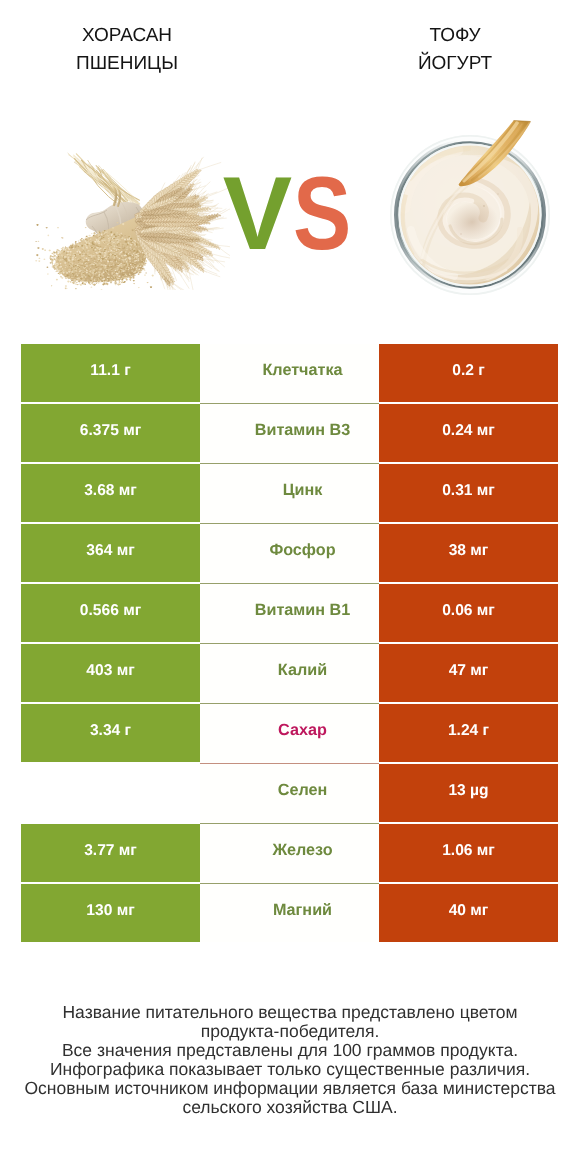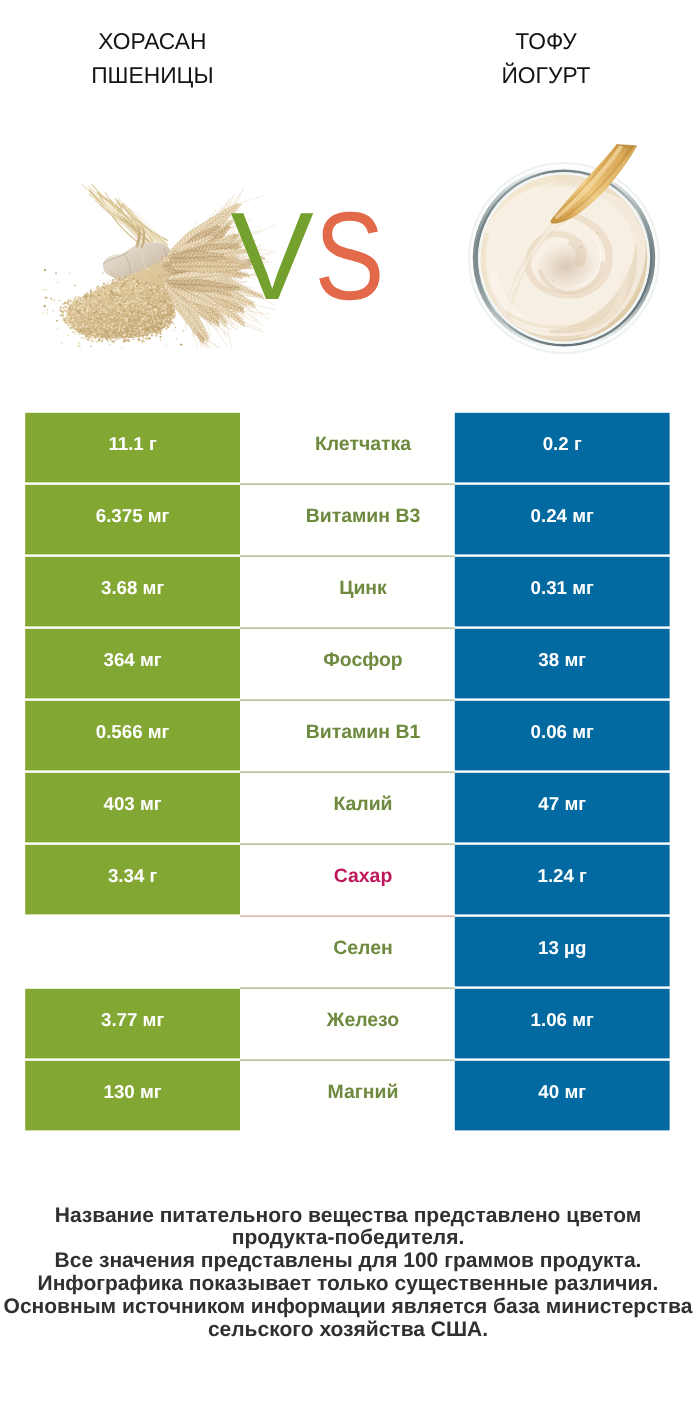--- a/index.html
+++ b/index.html
@@ -10,49 +10,49 @@
     text-rendering:geometricPrecision;
   }
   .page{position:relative;width:580px;height:1174px;overflow:hidden;background:#ffffff;}
 
   
   .title{position:absolute;top:22px;font-size:19px;line-height:28px;color:#141414;
        text-align:center;font-weight:400;}
   .title-left{left:0;width:254px;}
   .title-right{left:328px;width:254px;}
 
-  .vs{position:absolute;left:192px;top:162px;width:200px;text-align:left;
-      font-size:104px;font-weight:400;line-height:104px;letter-spacing:-1px;}
+  .vs{position:absolute;left:192px;top:162px;width:200px;text-align:center;
+      font-size:104px;font-weight:700;line-height:104px;letter-spacing:-1px;}
   .vs .v{color:#74a02e;}
   .vs .s{color:#e2694a;display:inline-block;transform:scaleX(0.84);transform-origin:left center;margin-left:2px;}
 
   .pic-left{position:absolute;left:30px;top:115px;width:200px;height:175px;}
   .pic-right{position:absolute;left:380px;top:110px;width:180px;height:190px;}
 
   
   .table{position:absolute;left:21px;top:344px;width:562px;}
   .row{position:relative;height:60px;}
   .cell{position:absolute;top:0;height:58px;
         display:flex;align-items:center;justify-content:center;
         font-weight:700;padding-bottom:5px;box-sizing:border-box;
         opacity:0.999;}
   .cell-left,.cell-right{font-size:15.6px;}
   .cell-mid{font-size:16.2px;padding-left:26px;}
   .cell-left{left:0;width:179px;background:#82a732;color:#ffffff;}
   .cell-mid{left:179px;width:179px;background:#fffffd;}
-  .cell-right{left:358px;width:179px;background:#0369a1;color:#ffffff;}
+  .cell-right{left:358px;width:179px;background:#c2410c;color:#ffffff;}
   .cell-mid.win-left{color:#6e8a3e;}
   .cell-mid.win-right{color:#be185d;}
   .sep{position:absolute;left:179px;width:179px;top:58.6px;height:1.2px;}
   .sep.win-left{background:#97a06a;}
   .sep.win-right{background:#c4907f;}
 
   
   .footer{position:absolute;left:0;top:1003px;width:580px;text-align:center;
-        font-size:17.5px;line-height:18.9px;color:#303030;font-weight:700;}
+        font-size:17.5px;line-height:18.9px;color:#303030;font-weight:400;}
   .footer div{white-space:nowrap;}
 </style>
 </head>
 <body>
 
 <div class="page">
 
   <div class="title title-left">
     <div>ХОРАСАН</div>
     <div>ПШЕНИЦЫ</div>

